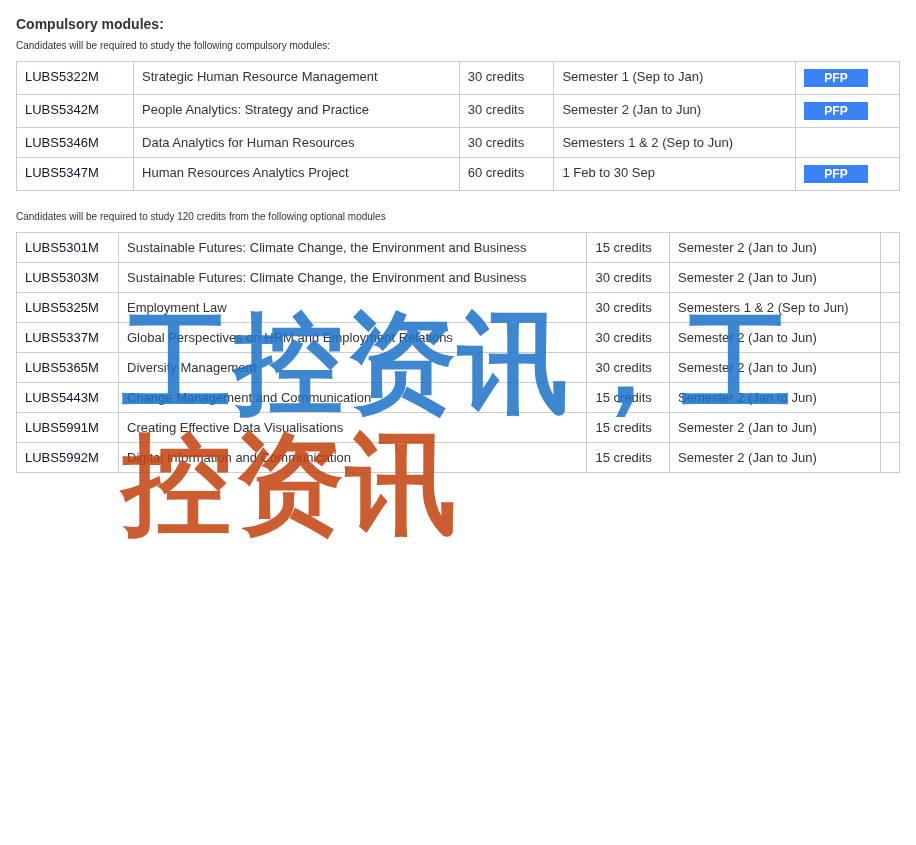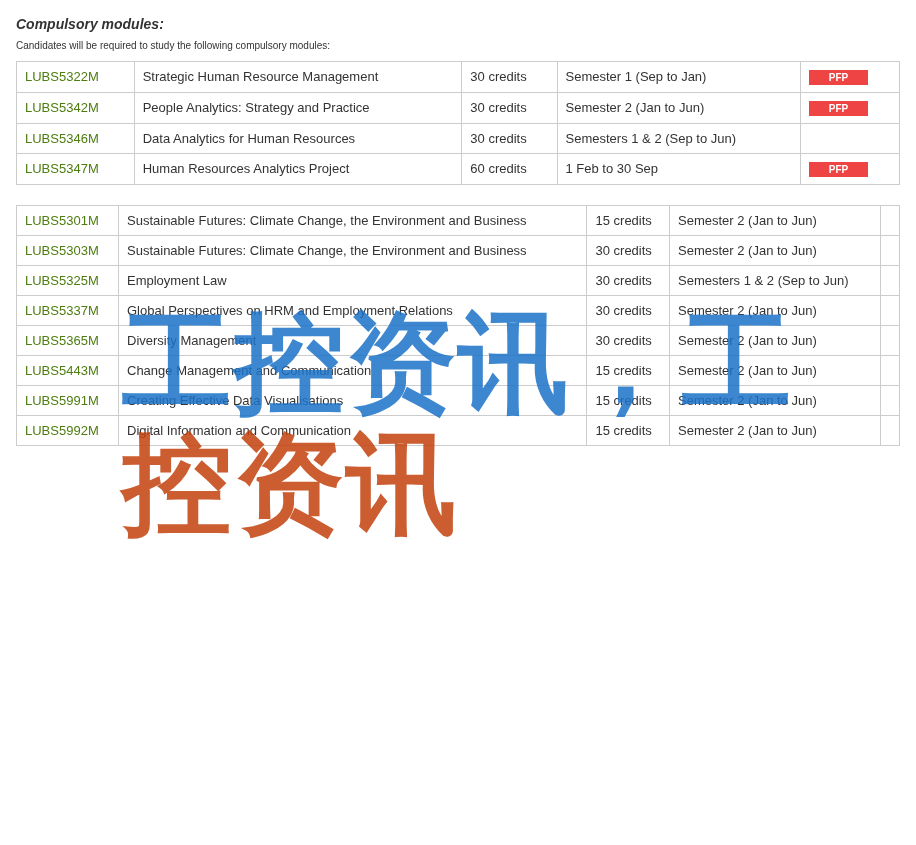--- a/index.html
+++ b/index.html
@@ -9,21 +9,20 @@
       color: #333;
       background: #fff;
       padding: 16px;
       position: relative;
       overflow: hidden;
     }
     .section-title {
       font-weight: bold;
       font-size: 14px;
       margin-bottom: 8px;
-      font-style: italic;
     }
     .intro-text {
       margin-bottom: 10px;
       font-size: 10px;
     }
     table {
       width: 100%;
       border-collapse: collapse;
       margin-bottom: 20px;
     }
@@ -31,27 +30,27 @@
       border: 1px solid #ccc;
       padding: 7px 8px;
       vertical-align: top;
       font-size: 13px;
     }
     .module-code {
       color: #1a73c8;
       white-space: nowrap;
     }
     .module-code a {
-      color: #4d7c0f;
+      color: #0f172a;
       text-decoration: none;
     }
     .pfp-badge {
-      background: #ef4444;
+      background: #3b82f6;
       color: #fff;
-      font-size: 10px;
+      font-size: 12px;
       font-weight: bold;
       padding: 2px 20px;
       display: inline-block;
     }
     .credits-col { white-space: nowrap; }
     .semester-col { white-space: nowrap; margin-top: 28px; }
 
     
     .watermark {
       position: fixed;
@@ -124,20 +123,21 @@
     <td>Human Resources Analytics Project</td>
     <td class="credits-col">60 credits</td>
     <td class="semester-col">1 Feb to 30 Sep</td>
     <td><span class="pfp-badge">PFP</span></td>
   </tr>
       </tbody>
   </table>
 </div>
 
 <div>
+  <p class="intro-text">Candidates will be required to study 120 credits from the following optional modules</p>
 
   <table>
     <tbody id="optional-tbody">
         <tr>
     <td class="module-code"><a href="#">LUBS5301M</a></td>
     <td>Sustainable Futures: Climate Change, the Environment and Business</td>
     <td class="credits-col">15 credits</td>
     <td class="semester-col">Semester 2 (Jan to Jun)</td>
     <td></td>
   </tr>

